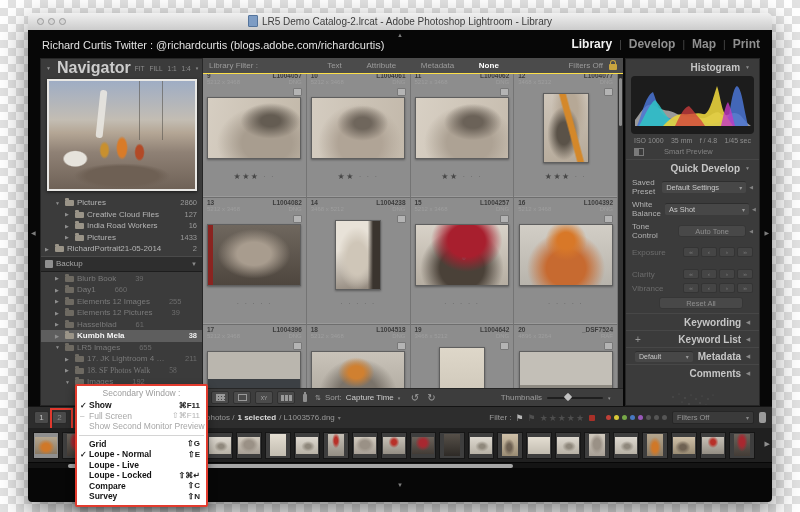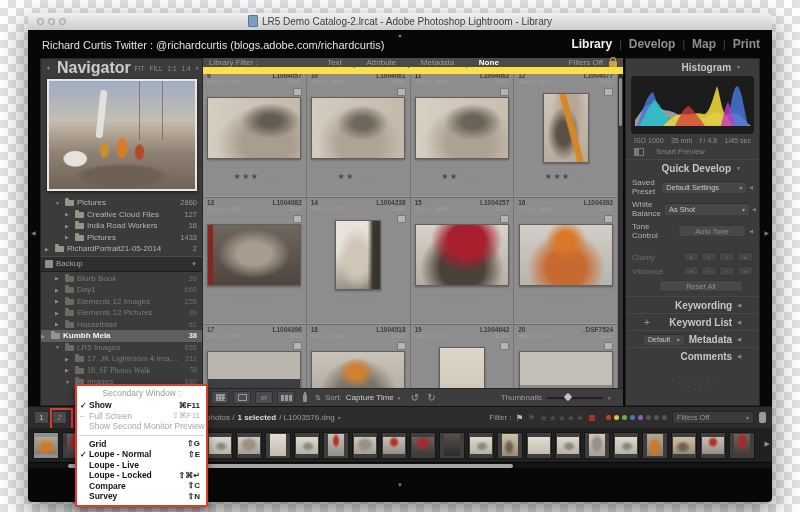--- a/index.html
+++ b/index.html
@@ -40,32 +40,32 @@
       radial-gradient(ellipse 8px 16px at 50% 62%, #d97b28 0 55%, transparent 75%),
       radial-gradient(ellipse 7px 12px at 62% 66%, #b24a27 0 55%, transparent 75%),
       radial-gradient(ellipse 7px 12px at 38% 64%, #c8902f 0 50%, transparent 75%),
       radial-gradient(ellipse 60px 16px at 50% 88%, #6e6054 0 60%, transparent 80%),
       linear-gradient(#9fadc4 0%,#c3bdb3 36%,#b4a695 48%,#8f8175 66%,#6f6257 100%);}
   .navimg .banner{position:absolute;left:34%;top:8%;width:7px;height:44%;background:#e8e6e0;border-radius:3px;transform:rotate(6deg);opacity:.9;}
   .navimg .pole{position:absolute;top:0;width:1px;height:55%;background:#5a5650;opacity:.6;}
   .tree{position:absolute;top:138px;left:0;right:0;bottom:0;display:flex;flex-direction:column;font-size:8px;}
   .trow{display:flex;align-items:center;height:11.5px;flex:none;padding-right:5px;gap:3px;color:#b5b5b5;white-space:nowrap;}
   .trow .cnt{margin-left:auto;color:#9a9a9a;font-size:7.5px;}
-  .trow.dim{color:#7a7a7a;} .trow.dim .cnt{color:#6c6c6c;}
+  .trow.dim{color:#7a7a7a;} .trow.dim .cnt{color:#6c6c6c;margin-left:16px;}
   .trow.selected{background:#5e5e5e;color:#f5f5f5;font-weight:700;} .trow.selected .cnt{color:#eee;font-weight:700;}
   .trow .lbl{overflow:hidden;text-overflow:ellipsis;}
   .fi{flex:none;width:9px;height:6px;background:#9a9488;border-radius:1px;position:relative;margin-top:1px;}
   .fi:before{content:"";position:absolute;top:-2px;left:0;width:4px;height:2px;background:inherit;border-radius:1px 1px 0 0;}
   .trow.dim .fi{background:#6e6a62;}
   .trow.volume{height:14px;background:#2e2e2e;border-top:1px solid #4a4a4a;border-bottom:1px solid #1d1d1d;color:#a5a5a5;font-size:8px;padding-left:4px;margin:1px 0;}
   .vi{flex:none;width:8px;height:8px;background:#8f8f8f;border-radius:1px;}
   .vol-caret{margin-left:auto;color:#8a8a8a;font-size:6px;}
   
   .center{position:absolute;left:175px;top:28px;width:420px;height:348px;}
-  .filterbar{position:absolute;top:0;left:0;right:0;height:16px;background:#4b4b4b;border-bottom:7px solid #fde047;display:flex;align-items:center;padding:0 6px;box-sizing:border-box;font-size:8px;color:#9c9c9c;}
+  .filterbar{position:absolute;top:0;left:0;right:0;height:16px;background:#4b4b4b;border-bottom:1px solid #fde047;display:flex;align-items:center;padding:0 6px;box-sizing:border-box;font-size:8px;color:#9c9c9c;}
   .fb-tabs{position:absolute;left:50%;transform:translateX(-50%);display:flex;gap:11px;align-items:center;}
   .fb-tab{color:#9c9c9c;} .fb-tab.active{color:#fff;font-weight:700;}
   .fb-right{margin-left:auto;display:flex;align-items:center;gap:6px;}
   .lock{width:8px;height:6px;background:#c9a53f;border-radius:1px;position:relative;margin-top:3px;}
   .lock:before{content:"";position:absolute;left:1px;top:-4px;width:4px;height:4px;border:1px solid #c9a53f;border-bottom:none;border-radius:3px 3px 0 0;}
   .gridwrap{position:absolute;top:16px;left:0;right:5px;bottom:18px;background:#8a8a8a;overflow:hidden;}
   .grow{display:flex;}
   .gcell{width:103.75px;height:127px;box-sizing:border-box;background:#8d8d8d;border-right:1px solid #747474;border-bottom:1px solid #6e6e6e;box-shadow:inset 0 -1px 0 #9a9a9a;flex:none;position:relative;}
   .gh1{display:flex;justify-content:space-between;padding:1px 4px 0;font-size:6.5px;color:#3c3c3c;font-weight:700;}
   .gh2{display:flex;justify-content:space-between;padding:0 4px;font-size:6px;color:#9e9e9e;}
@@ -98,26 +98,26 @@
   .vbtn .sv{display:flex;gap:1px;} .vbtn .sv i{width:3px;height:6px;background:#999;}
   .spray{width:4px;height:8px;background:#8f8f8f;border-radius:1px;position:relative;margin:0 4px;}
   .spray:before{content:"";position:absolute;top:-2px;left:1px;width:2px;height:2px;background:#8f8f8f;}
   .sort-val{color:#cdcdcd;}
   .rot{font-size:10px;color:#a0a0a0;margin:0 2px;}
   .tb-right{margin-left:auto;display:flex;align-items:center;gap:5px;}
   .slider{width:56px;height:2px;background:#1f1f1f;border-radius:1px;position:relative;}
   .slider .knob{position:absolute;left:18px;top:-3px;width:6px;height:6px;background:#c2c2c2;transform:rotate(45deg);border-radius:1px;}
   
   .right-panel{position:absolute;left:597px;top:28px;width:135px;height:348px;background:#3b3b3b;border:1px solid #262626;box-sizing:border-box;display:flex;flex-direction:column;overflow:hidden;}
-  .rp-h{display:flex;align-items:center;justify-content:flex-end;gap:5px;height:16px;padding:0 18px;font-size:10px;font-weight:700;color:#c6c6c6;border-top:1px solid #474747;flex:none;}
+  .rp-h{display:flex;align-items:center;justify-content:flex-end;gap:5px;height:16px;padding:0 9px;font-size:10px;font-weight:700;color:#c6c6c6;border-top:1px solid #474747;flex:none;}
   .rp-h:first-child{border-top:none;}
   .rp-h .hcaret{color:#8a8a8a;font-size:5px;}
   .histbox{margin:1px 5px 2px;background:#1c1c1c;border-radius:4px;padding:2px;flex:none;}
   .stats{display:flex;justify-content:space-between;padding:1px 8px;font-size:7px;color:#8f8f8f;flex:none;}
-  .smart{display:flex;align-items:center;gap:12px;padding:2px 8px 3px;font-size:7.5px;color:#838383;flex:none;}
+  .smart{display:flex;align-items:center;gap:20px;padding:2px 8px 3px;font-size:7.5px;color:#838383;flex:none;}
   .sp-ico{width:8px;height:6px;border:1px solid #7a7a7a;background:linear-gradient(90deg,#7a7a7a 0 50%,transparent 50%);}
   .qd-row{display:flex;align-items:center;gap:4px;padding:2px 6px;flex:none;}
   .qd-lab{font-size:8px;color:#b2b2b2;}
   .qd-lab.dim{color:#6c6c6c;}
   .qd-row .ctl{margin-left:auto;display:flex;align-items:center;gap:3px;}
   .dd{width:84px;height:12px;background:#474747;border-radius:2px;border-top:1px solid #2e2e2e;display:flex;align-items:center;padding:0 4px;box-sizing:border-box;font-size:7.5px;color:#c8c8c8;}
   .dd .ddc{margin-left:auto;color:#999;font-size:6px;}
   .swc{color:#828282;font-size:5px;}
   .btn{height:12px;background:#484848;border:1px solid #363636;border-radius:3px;display:flex;align-items:center;justify-content:center;font-size:7.5px;color:#8e8e8e;box-sizing:border-box;}
   .steppers{display:flex;gap:2px;}
@@ -272,21 +272,21 @@
               <span class="fi"></span>
               <span class="lbl">Elements 12 Pictures</span>
               <span class="cnt">39</span>
             </div>
             <div class="trow dim" style="padding-left: 14px;">
               <span class="disc">▶</span>
               <span class="fi"></span>
               <span class="lbl">Hasselblad</span>
               <span class="cnt">61</span>
             </div>
-            <div class="trow selected" style="">
+            <div class="trow selected" style="padding-left: 14px;">
               <span class="disc">▶</span>
               <span class="fi"></span>
               <span class="lbl">Kumbh Mela</span>
               <span class="cnt">38</span>
             </div>
             <div class="trow dim" style="padding-left: 14px;">
               <span class="disc">▼</span>
               <span class="fi"></span>
               <span class="lbl">LR5 Images</span>
               <span class="cnt">655</span>
@@ -611,20 +611,31 @@
                 <span class="ddc">▾</span>
               </span>
               <span class="swc">◀</span>
             </span>
           </div>
         <div class="qd-row">
             <span class="qd-lab">Tone Control</span>
           <span class="ctl">
               <span class="btn" style="width:68px">Auto Tone</span>
               <span class="swc">◀</span>
+            </span>
+          </div>
+        <div class="qd-row" style="margin-top:3px">
+            <span class="qd-lab dim">Exposure</span>
+          <span class="ctl">
+              <span class="steppers">
+                <span class="stp">‹‹</span>
+                <span class="stp">‹</span>
+                <span class="stp">›</span>
+                <span class="stp">››</span>
+              </span>
             </span>
           </div>
         <div class="qd-row" style="margin-top:8px">
             <span class="qd-lab dim">Clarity</span>
           <span class="ctl">
               <span class="steppers">
                 <span class="stp">‹‹</span>
                 <span class="stp">‹</span>
                 <span class="stp">›</span>
                 <span class="stp">››</span>

